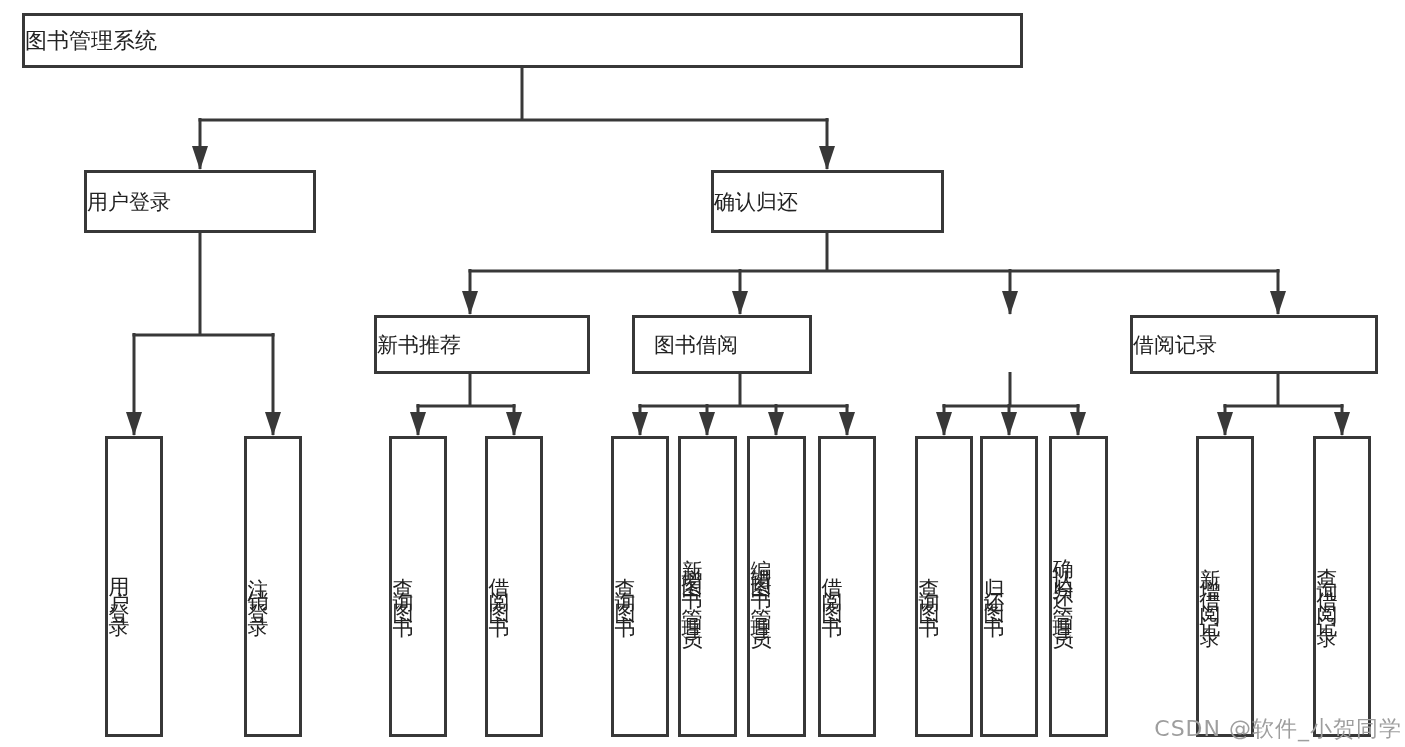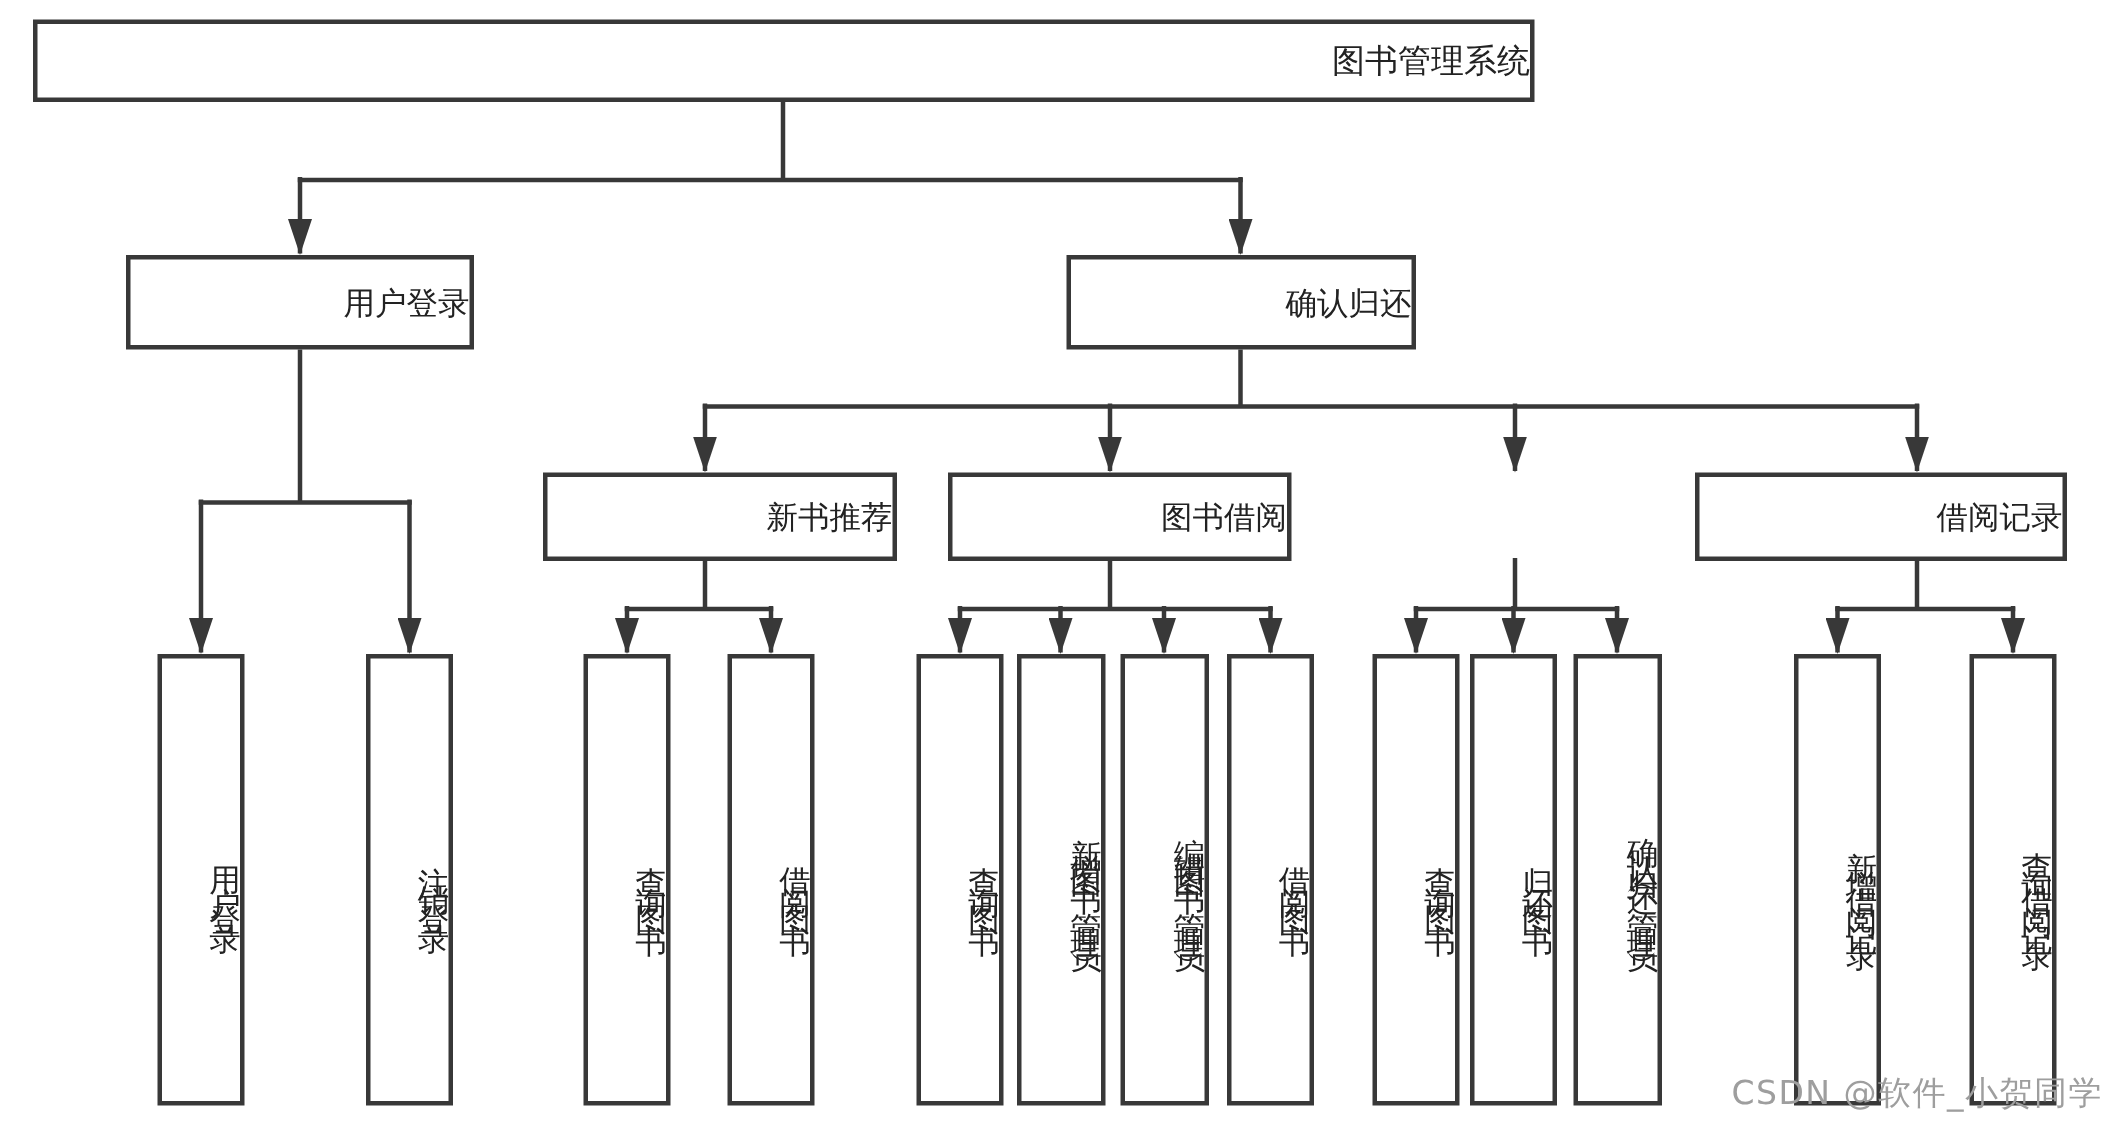--- a/index.html
+++ b/index.html
@@ -3,21 +3,21 @@
 <meta charset="utf-8">
 <style>
   html,body{margin:0;padding:0;background:#ffffff;}
   .canvas{
     position:relative;width:1405px;height:747px;background:#ffffff;
     font-family:"DejaVu Sans",sans-serif;color:#222222;overflow:hidden;
   }
   .connectors{position:absolute;left:0;top:0;}
   .box{
     position:absolute;background:#ffffff;border:3px solid #383838;
-    box-sizing:border-box;display:flex;align-items:center;justify-content:flex-end;
+    box-sizing:border-box;display:flex;align-items:center;justify-content:flex-start;
     font-size:21px;color:#222222;white-space:nowrap;
   }
   .root{left:22px;top:13px;width:1001px;height:55px;font-size:22px;}
   .lvl2{top:170px;height:63px;}
   .lvl3{top:315px;height:59px;}
   .leaf{top:436px;height:301px;}
   .vtext{
     writing-mode:vertical-rl;text-orientation:mixed;
     font-size:21px;line-height:1;letter-spacing:13px;
   }
@@ -101,24 +101,24 @@
     <span>图书管理系统</span>
   </div>
 
   <div class="box lvl2" style="left:84px;width:232px;">
     <span>用户登录</span>
   </div>
   <div class="box lvl2" style="left:711px;width:233px;">
     <span>确认归还</span>
   </div>
 
-  <div class="box lvl3" style="left:362px;width:236px;">
+  <div class="box lvl3" style="left:374px;width:216px;">
     <span>新书推荐</span>
   </div>
-  <div class="box lvl3" style="left:632px;width:229px;">
+  <div class="box lvl3" style="left:632px;width:180px;padding-left:19px;">
     <span>图书借阅</span>
   </div>
   <div class="box lvl3" style="left:1130px;width:248px;">
     <span>借阅记录</span>
   </div>
 
   <div class="box leaf" style="left:105px;width:58px;">
     <span class="vtext">用户登录</span>
   </div>
   <div class="box leaf" style="left:244px;width:58px;">

